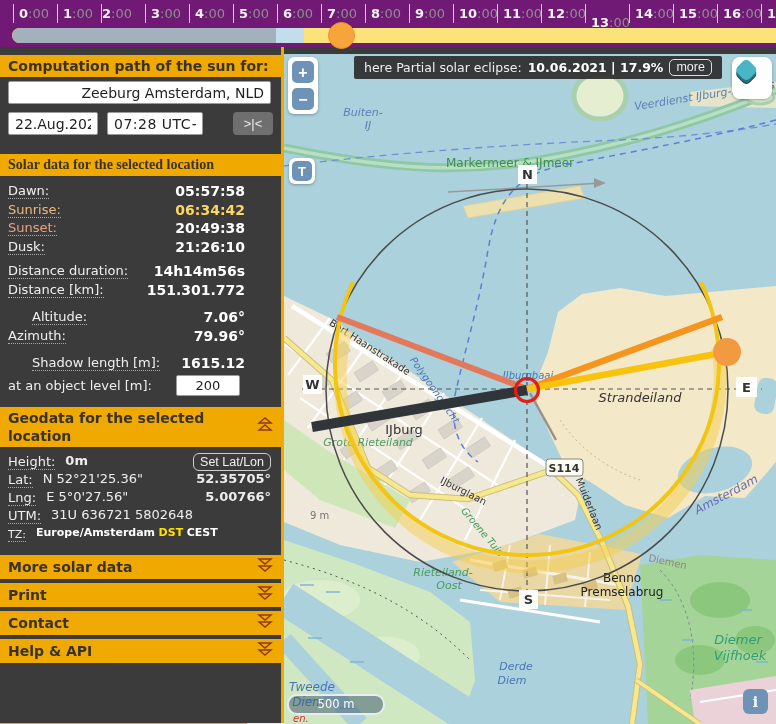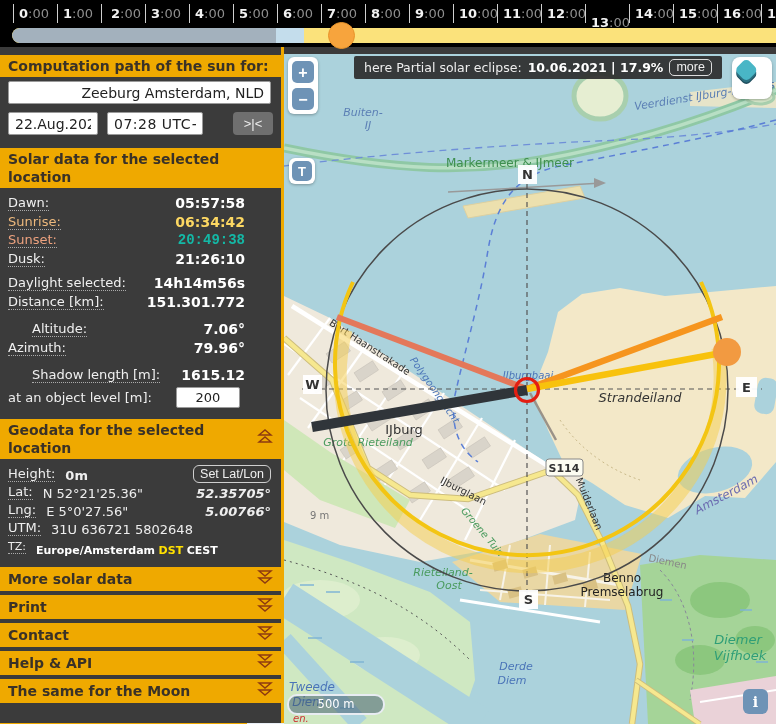--- a/index.html
+++ b/index.html
@@ -1,19 +1,19 @@
 <!DOCTYPE html>
 <html><head>
 <meta charset="utf-8">
 <style>
   html,body{margin:0;padding:0;}
   body{width:776px;height:724px;overflow:hidden;position:relative;background:#3b3b3b;
        font-family:"DejaVu Sans","Liberation Sans",sans-serif;}
   
-  #timeline{position:absolute;left:0;top:0;width:776px;height:47px;background:#000000;z-index:30;}
+  #timeline{position:absolute;left:0;top:0;width:776px;height:47px;background:#701a75;z-index:30;}
   .tick{position:absolute;top:4px;width:1px;height:19px;background:#cfcfcf;}
   .tick-label{position:absolute;top:6px;font-size:13px;white-space:nowrap;}
   .tick-label .h{color:#f2f2f2;font-weight:bold;}
   .tick-label .m{color:#8f8f8f;}
   #track{position:absolute;left:12px;top:28px;width:764px;height:15px;background:#fbe27b;
          border-radius:8px 0 0 8px;overflow:hidden;}
   #track .night{position:absolute;left:0;top:0;bottom:0;width:264px;background:#a3b1bd;border-radius:8px 0 0 8px;}
   #track .twilight{position:absolute;left:264px;top:0;bottom:0;width:28px;background:#c4ddec;}
   #handle{position:absolute;left:328px;top:22px;width:27px;height:27px;border-radius:50%;
           background:#f7a43d;border:1px solid #e8932a;box-sizing:border-box;}
@@ -24,37 +24,37 @@
               padding:2px 8px;line-height:18px;display:flex;align-items:center;}
   .sec-header .title{flex:1;}
   .txt-input{display:block;background:#fff;border:1px solid #9a9a9a;border-radius:2px;
              color:#222;font-size:14px;font-family:"DejaVu Sans",sans-serif;padding:1px 6px;height:19px;}
   #loc-input{margin:4px 8px 0 8px;width:249px;text-align:right;}
   .dt-row{display:flex;margin:8px 8px 0 8px;gap:9px;align-items:center;}
   #date-input{width:76px;}
   #time-input{width:82px;letter-spacing:.5px;}
   .sync-btn{margin-left:auto;width:40px;height:23px;background:#6f6f6f;color:#eee;border:none;
             border-radius:4px;font-size:13px;line-height:21px;text-align:center;}
-  .m13{margin-top:13px;} .m10{margin-top:10px;}
+  .m13{margin-top:19px;font-family:Liberation Serif, serif;} .m10{margin-top:10px;}
   .rows{margin-top:6px;}
   .row{display:flex;align-items:center;padding:1px 36px 1px 8px;height:16.5px;font-size:13px;}
   .row .lbl{border-bottom:1px dotted #aaa;}
   .row .val{margin-left:auto;font-weight:bold;font-size:14px;}
   .c-dawn .lbl,.c-dusk .lbl{color:#f0f0f0;} .c-dawn .val,.c-dusk .val{color:#fff;}
   .c-sunrise .lbl{color:#edb97d;} .c-sunrise .val{color:#fcd762;}
   .c-culm .lbl{color:#f2e9a2;} .c-culm .val{color:#f6ef8b;}
-  .c-sunset .lbl{color:#eda27f;} .c-sunset .val{color:#14b8a6;font-family:Liberation Mono, monospace;}
+  .c-sunset .lbl{color:#eda27f;} .c-sunset .val{color:#ffffff;}
   .gap6{margin-top:6px;} .gap9{margin-top:9px;padding-left:32px;}
   .obj-row{display:flex;align-items:center;padding:2px 41px 0 8px;height:22px;font-size:13px;}
   #obj-input{margin-left:auto;width:50px;text-align:center;height:17px;font-size:13px;}
   .geo-table{margin-top:6px;font-size:13px;}
-  .geo-row{display:flex;align-items:flex-end;padding:0 10px 0 8px;height:18px;}
+  .geo-row{display:flex;align-items:flex-start;padding:0 10px 0 8px;height:18px;}
   .geo-row .glbl{width:52px;border-bottom:1px dotted #aaa;align-self:center;flex:none;width:auto;margin-right:10px;}
   .geo-row .gcol2{}
-  .geo-row .gcol3{margin-left:auto;font-weight:bold;font-style:italic;}
+  .geo-row .gcol3{margin-left:auto;font-weight:bold;}
   .setll-btn{margin-left:auto;background:transparent;color:#f0f0f0;border:1px solid #cfcfcf;
              border-radius:6px;font-size:12.5px;padding:0 6px;height:18px;line-height:16px;}
   .tz-row{padding:1px 8px;font-size:11px;height:19px;}
   .tz-row b{color:#fff;} .tz-dst{font-weight:bold;}
   .accordion{margin-top:9px;}
   .acc-item{background:#efa900;height:24px;margin-bottom:4px;display:flex;align-items:center;
             padding:0 8px;cursor:pointer;}
   .acc-item .acc-lbl{color:#3a3227;font-weight:bold;font-size:14px;flex:1;}
   .bottom-strip{position:absolute;left:0;bottom:0;height:9px;width:284px;}
   .bottom-strip .y{position:absolute;left:0;top:0;width:247px;height:9px;background:#efa900;}
@@ -87,21 +87,21 @@
 </head>
 <body>
 
 <div id="timeline">
   <div id="ticks">
       <div class="tick" style="left: 13px;"></div>
       <div class="tick-label" style="left: 19px;"><span class="h">0</span><span class="m">:00</span></div>
       <div class="tick" style="left: 57px;"></div>
       <div class="tick-label" style="left: 63px;"><span class="h">1</span><span class="m">:00</span></div>
       <div class="tick" style="left: 101px;"></div>
-      <div class="tick-label" style="left: 111px;"><span class="h">2</span><span class="m">:00</span></div>
+      <div class="tick-label" style="left: 102px;"><span class="h">2</span><span class="m">:00</span></div>
       <div class="tick" style="left: 145px;"></div>
       <div class="tick-label" style="left: 151px;"><span class="h">3</span><span class="m">:00</span></div>
       <div class="tick" style="left: 189px;"></div>
       <div class="tick-label" style="left: 195px;"><span class="h">4</span><span class="m">:00</span></div>
       <div class="tick" style="left: 233px;"></div>
       <div class="tick-label" style="left: 239px;"><span class="h">5</span><span class="m">:00</span></div>
       <div class="tick" style="left: 277px;"></div>
       <div class="tick-label" style="left: 283px;"><span class="h">6</span><span class="m">:00</span></div>
       <div class="tick" style="left: 321px;"></div>
       <div class="tick-label" style="left: 327px;"><span class="h">7</span><span class="m">:00</span></div>
@@ -159,21 +159,21 @@
     </div>
     <div class="row c-sunset">
       <span class="lbl">Sunset:</span>
       <span class="val">20:49:38</span>
     </div>
     <div class="row c-dusk">
       <span class="lbl">Dusk:</span>
       <span class="val">21:26:10</span>
     </div>
     <div class="row c-dawn gap6">
-      <span class="lbl">Daylight selected:</span>
+      <span class="lbl">Distance duration:</span>
       <span class="val">14h14m56s</span>
     </div>
     <div class="row c-dawn">
       <span class="lbl">Distance [km]:</span>
       <span class="val">151.301.772</span>
     </div>
     <div class="row c-dawn gap9">
       <span class="lbl">Altitude:</span>
       <span class="val">7.06°</span>
     </div>
@@ -241,26 +241,20 @@
           </svg></span>
     </div>
     <div class="acc-item">
       <span class="acc-lbl">Contact</span>
       <span><svg width="16" height="15" viewBox="0 0 16 15">
             <path d="M2 2 L14 2 L8 7 Z M2 9 L14 9 L8 14 Z" fill="none" stroke="#8d3a10" stroke-width="1.4"></path>
           </svg></span>
     </div>
     <div class="acc-item">
       <span class="acc-lbl">Help &amp; API</span>
-      <span><svg width="16" height="15" viewBox="0 0 16 15">
-            <path d="M2 2 L14 2 L8 7 Z M2 9 L14 9 L8 14 Z" fill="none" stroke="#8d3a10" stroke-width="1.4"></path>
-          </svg></span>
-    </div>
-    <div class="acc-item">
-      <span class="acc-lbl">The same for the Moon</span>
       <span><svg width="16" height="15" viewBox="0 0 16 15">
             <path d="M2 2 L14 2 L8 7 Z M2 9 L14 9 L8 14 Z" fill="none" stroke="#8d3a10" stroke-width="1.4"></path>
           </svg></span>
     </div>
 
   </div>
 
   <div class="bottom-strip">
     <div class="y"></div>
     <div class="w">▶ ✕</div>

